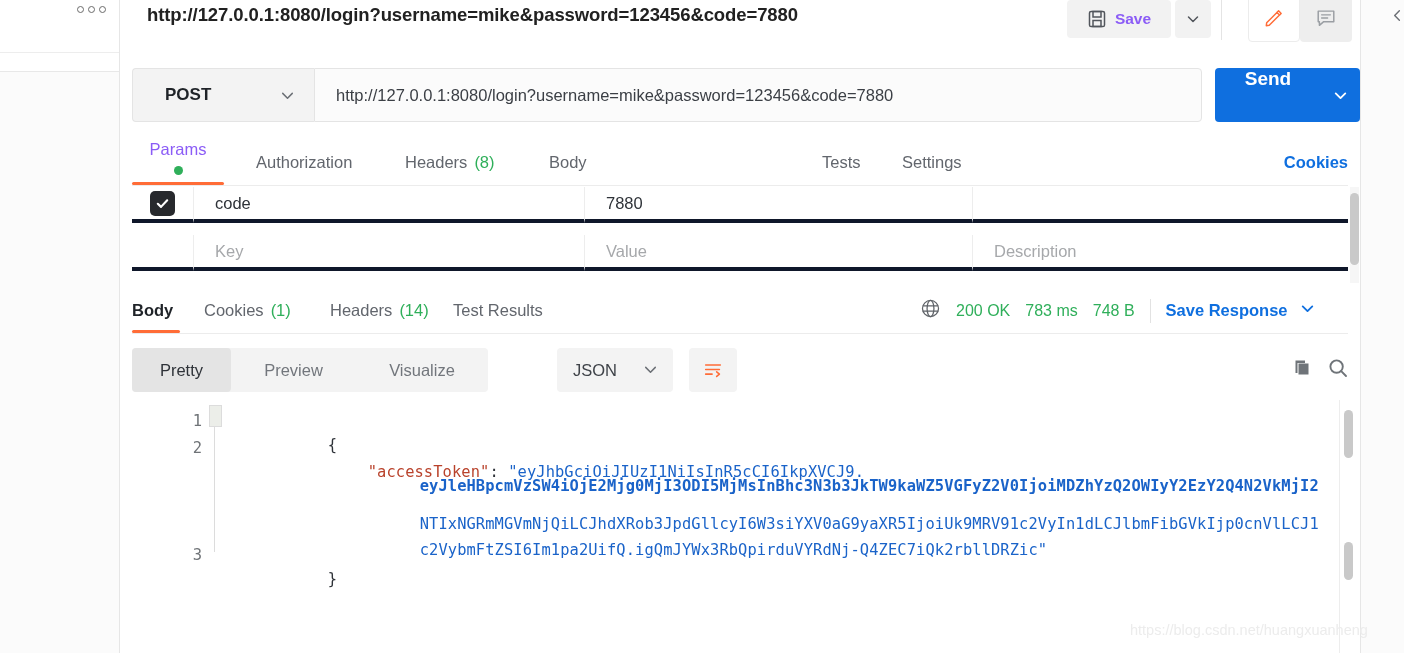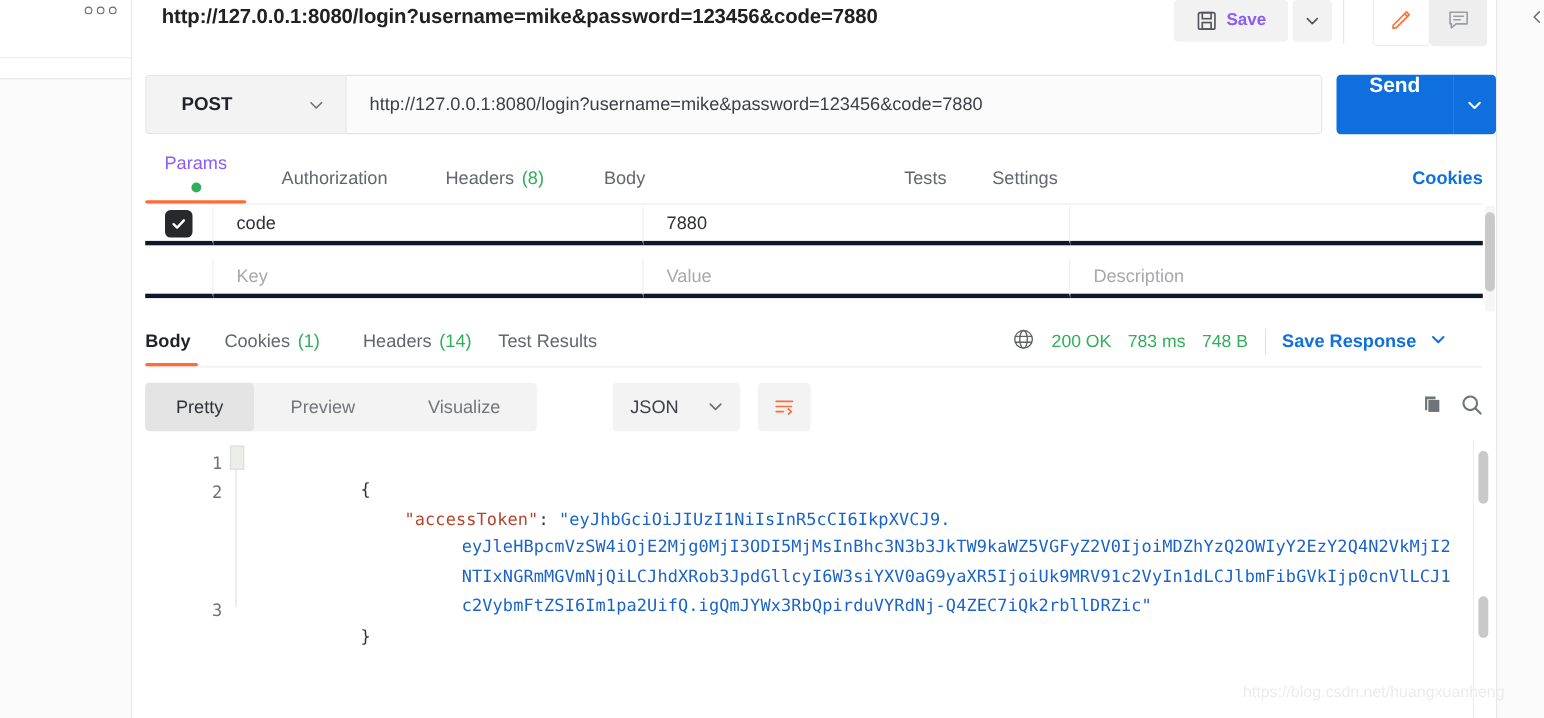--- a/index.html
+++ b/index.html
@@ -551,21 +551,21 @@
 
       <div class="code-lines">
         <div style="position:absolute;top:5px;left:22px;">
           <span class="tok-brace">{</span>
         </div>
 
         <div style="position:absolute;top:32px;left:62px;">
           <span class="tok-key">"accessToken"</span><span class="tok-punc">: </span><span class="tok-str">"eyJhbGciOiJIUzI1NiIsInR5cCI6IkpXVCJ9.</span>
         </div>
 
-        <div style="position:absolute;top:57px;left:114px;">
+        <div style="position:absolute;top:46px;left:114px;font-weight:bold;">
           <span class="tok-str">eyJleHBpcmVzSW4iOjE2Mjg0MjI3ODI5MjMsInBhc3N3b3JkTW9kaWZ5VGFyZ2V0IjoiMDZhYzQ2OWIyY2EzY2Q4N2VkMjI2</span>
         </div>
         <div style="position:absolute;top:84px;left:114px;">
           <span class="tok-str">NTIxNGRmMGVmNjQiLCJhdXRob3JpdGllcyI6W3siYXV0aG9yaXR5IjoiUk9MRV91c2VyIn1dLCJlbmFibGVkIjp0cnVlLCJ1</span>
         </div>
         <div style="position:absolute;top:110px;left:114px;text-align:right;">
           <span class="tok-str">c2VybmFtZSI6Im1pa2UifQ.igQmJYWx3RbQpirduVYRdNj-Q4ZEC7iQk2rbllDRZic"</span>
         </div>
 
         <div style="position:absolute;top:139px;left:22px;">

